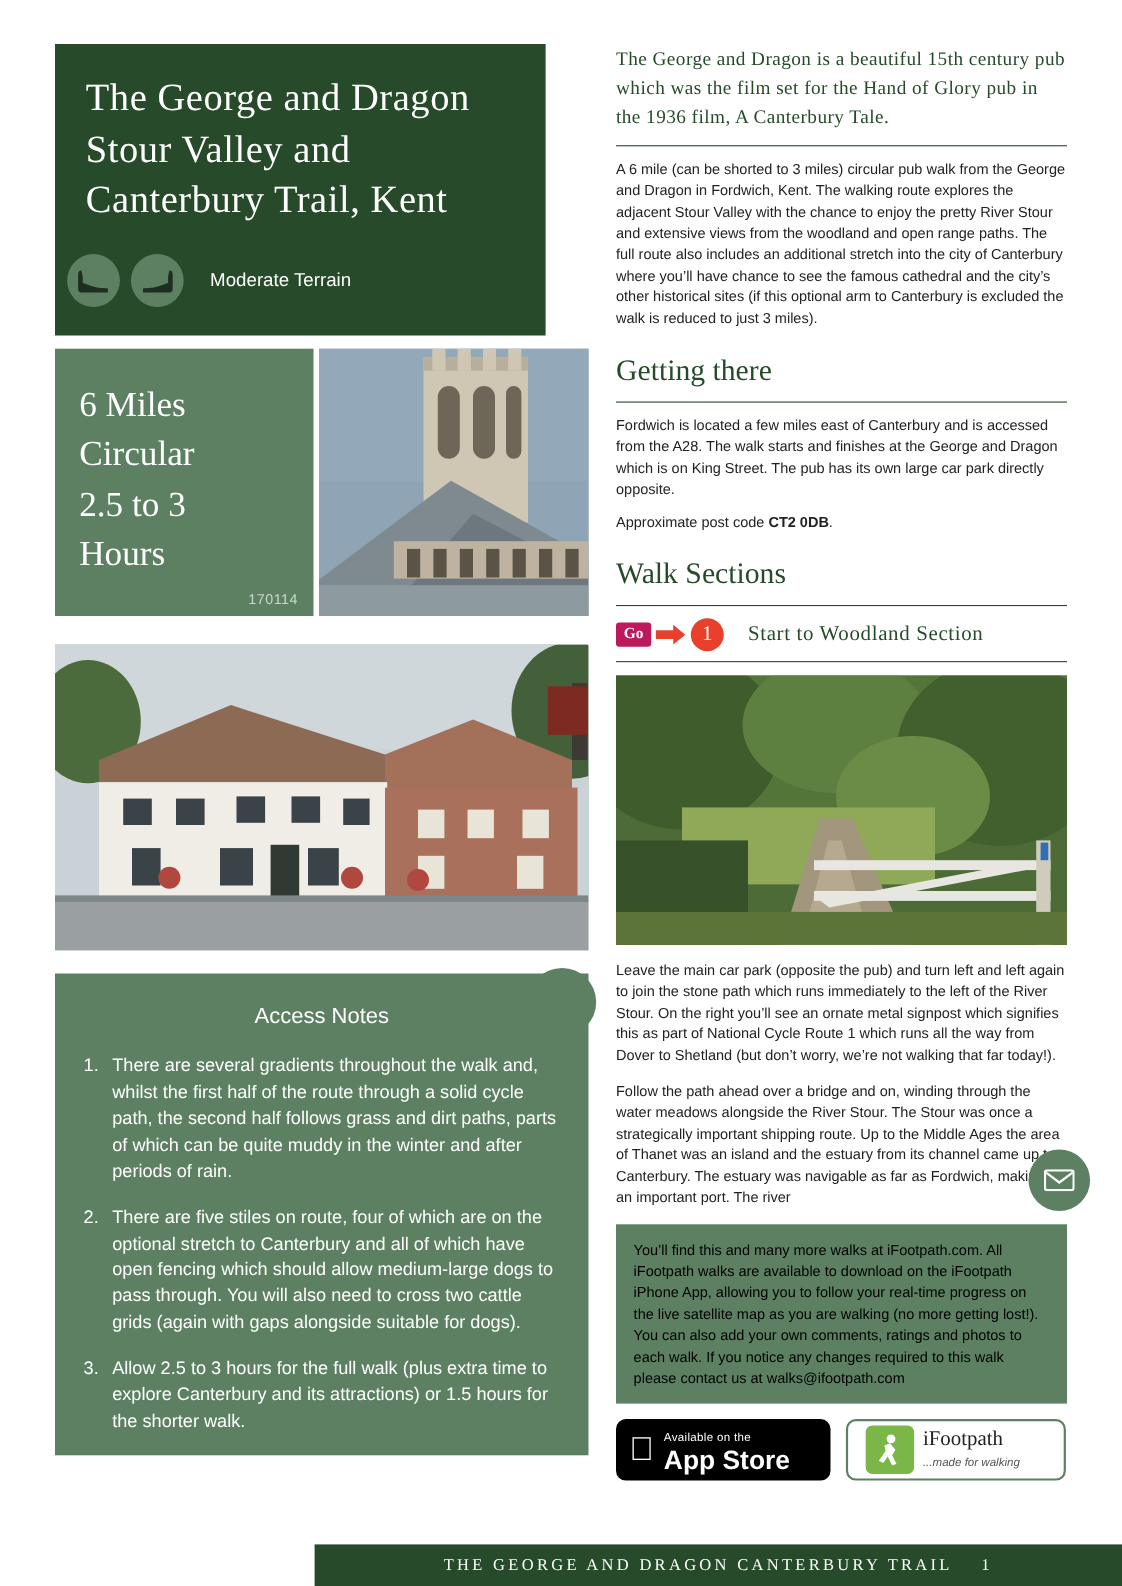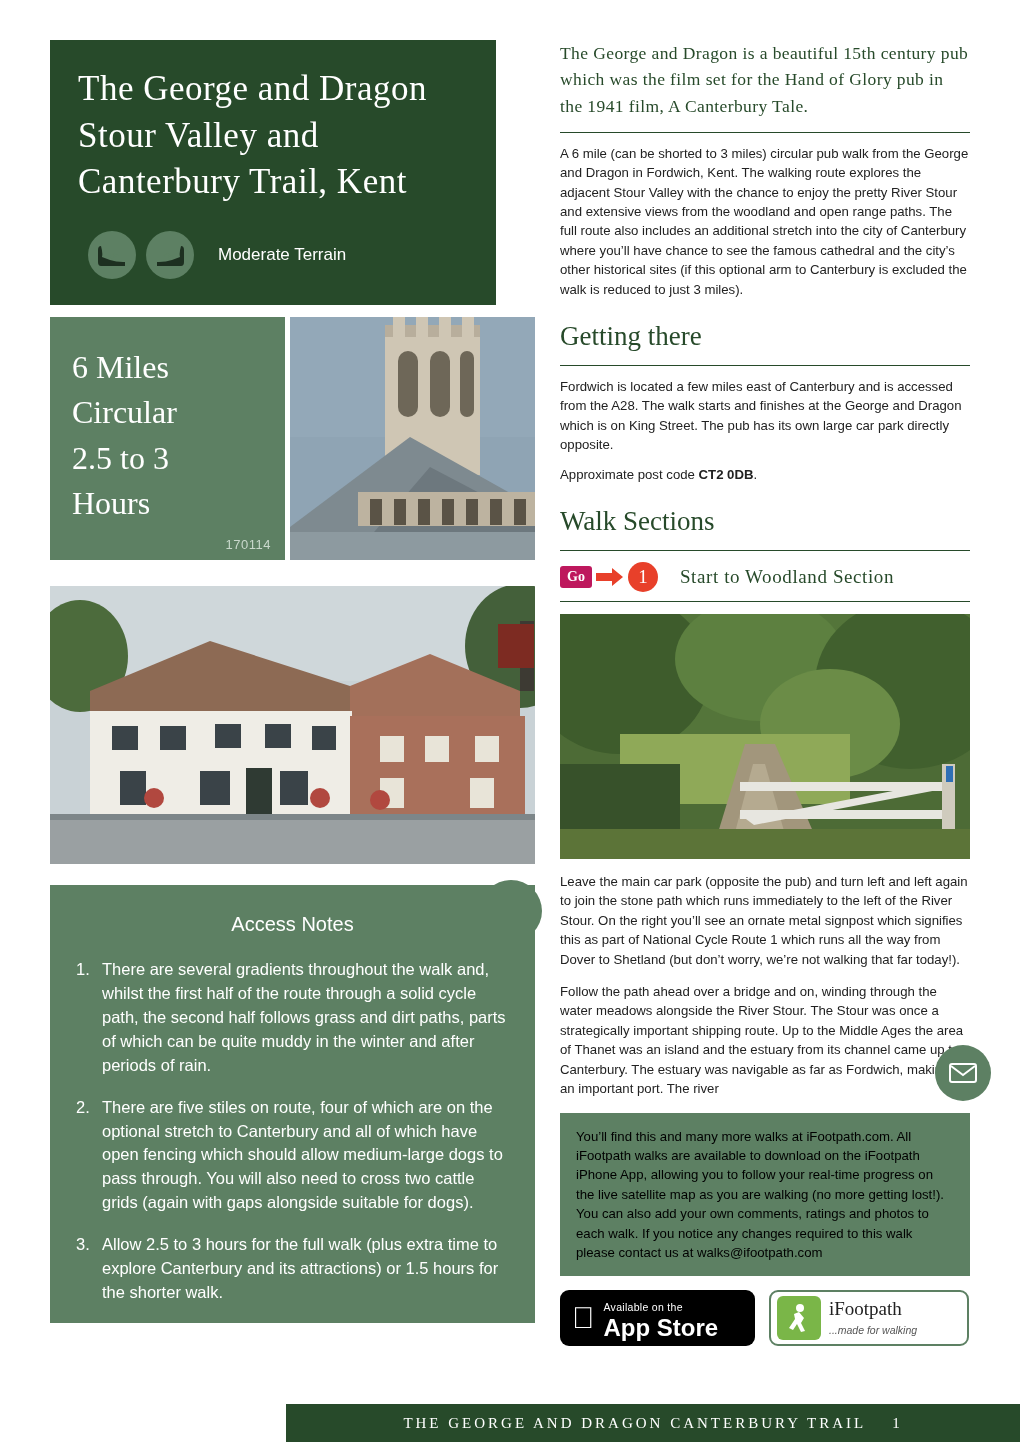--- a/index.html
+++ b/index.html
@@ -16,21 +16,21 @@
   
   .title-box {
     position:absolute; left:50px; top:40px; width:446px; height:265px;
     background:#274a2a; color:#ffffff; padding:26px 28px 0 28px;
   }
   .title-box h1 {
     margin:0; font-family:"Liberation Serif", serif;
     font-size:35px; font-weight:normal; line-height:1.33; letter-spacing:0.5px;
   }
   .terrain-row {
-    position:absolute; left:38px; bottom:26px; display:flex; align-items:center;
+    position:absolute; left:11px; bottom:26px; display:flex; align-items:center;
   }
   .boot {
     width:48px; height:48px; border-radius:50%; background:#5d8063;
     margin-right:10px; display:flex; align-items:center; justify-content:center;
   }
   .boot svg { display:block; }
   .terrain-label {
     color:#ffffff; font-size:17px; margin-left:14px;
     font-family:"Liberation Sans", sans-serif;
   }
@@ -110,21 +110,21 @@
   .stores { display:flex; margin-top:14px; align-items:stretch; }
   .appstore {
     width:195px; height:56px; background:#000; border-radius:9px;
     display:flex; align-items:center; padding:0 12px; color:#fff;
   }
   .appstore .apple { font-size:30px; line-height:1; margin-right:9px; }
   .appstore .t1 { font-size:10.5px; letter-spacing:0.3px; }
   .appstore .t2 { font-size:24px; font-weight:bold; line-height:1.05; }
   .ifootpath {
     width:200px; height:56px; background:#ffffff; border:2px solid #5d8063;
-    border-radius:9px; margin-left:14px; display:flex; align-items:center; padding:0 6px;
+    border-radius:9px; margin-left:14px; display:flex; align-items:center; padding:0 16px;
   }
   .ifp-logo {
     width:44px; height:44px; background:#7ab648; border-radius:6px;
     display:flex; align-items:center; justify-content:center; margin-right:8px;
   }
   .ifp-name { font-size:19px; color:#222; font-family:"Liberation Serif", serif; }
   .ifp-tag { font-size:10.5px; color:#555; font-style:italic; }
 
   
   .excl {
@@ -282,21 +282,21 @@
       <span>There are five stiles on route, four of which are on the optional stretch to Canterbury and all of which have open fencing which should allow medium-large dogs to pass through. You will also need to cross two cattle grids (again with gaps alongside suitable for dogs).</span>
     </div>
     <div class="access-item">
       <span class="num">3.</span>
       <span>Allow 2.5 to 3 hours for the full walk (plus extra time to explore Canterbury and its attractions) or 1.5 hours for the shorter walk.</span>
     </div>
   </div>
 
   <div class="rcol">
 
-    <div class="intro">The George and Dragon is a beautiful 15th century pub which was the film set for the Hand of Glory pub in the 1941 film, A Canterbury Tale.</div>
+    <div class="intro">The George and Dragon is a beautiful 15th century pub which was the film set for the Hand of Glory pub in the 1936 film, A Canterbury Tale.</div>
     <hr class="hr">
     <div class="body-txt">A 6 mile (can be shorted to 3 miles) circular pub walk from the George and Dragon in Fordwich, Kent. The walking route explores the adjacent Stour Valley with the chance to enjoy the pretty River Stour and extensive views from the woodland and open range paths. The full route also includes an additional stretch into the city of Canterbury where you’ll have chance to see the famous cathedral and the city’s other historical sites (if this optional arm to Canterbury is excluded the walk is reduced to just 3 miles).</div>
 
     <h2 class="sec-h">Getting there</h2>
     <hr class="hr">
     <div class="body-txt">Fordwich is located a few miles east of Canterbury and is accessed from the A28. The walk starts and finishes at the George and Dragon which is on King Street. The pub has its own large car park directly opposite.</div>
     <div class="body-txt" style="margin-top:10px;">
       <span>Approximate post code </span><b>CT2 0DB</b><span>.</span>
     </div>
 

